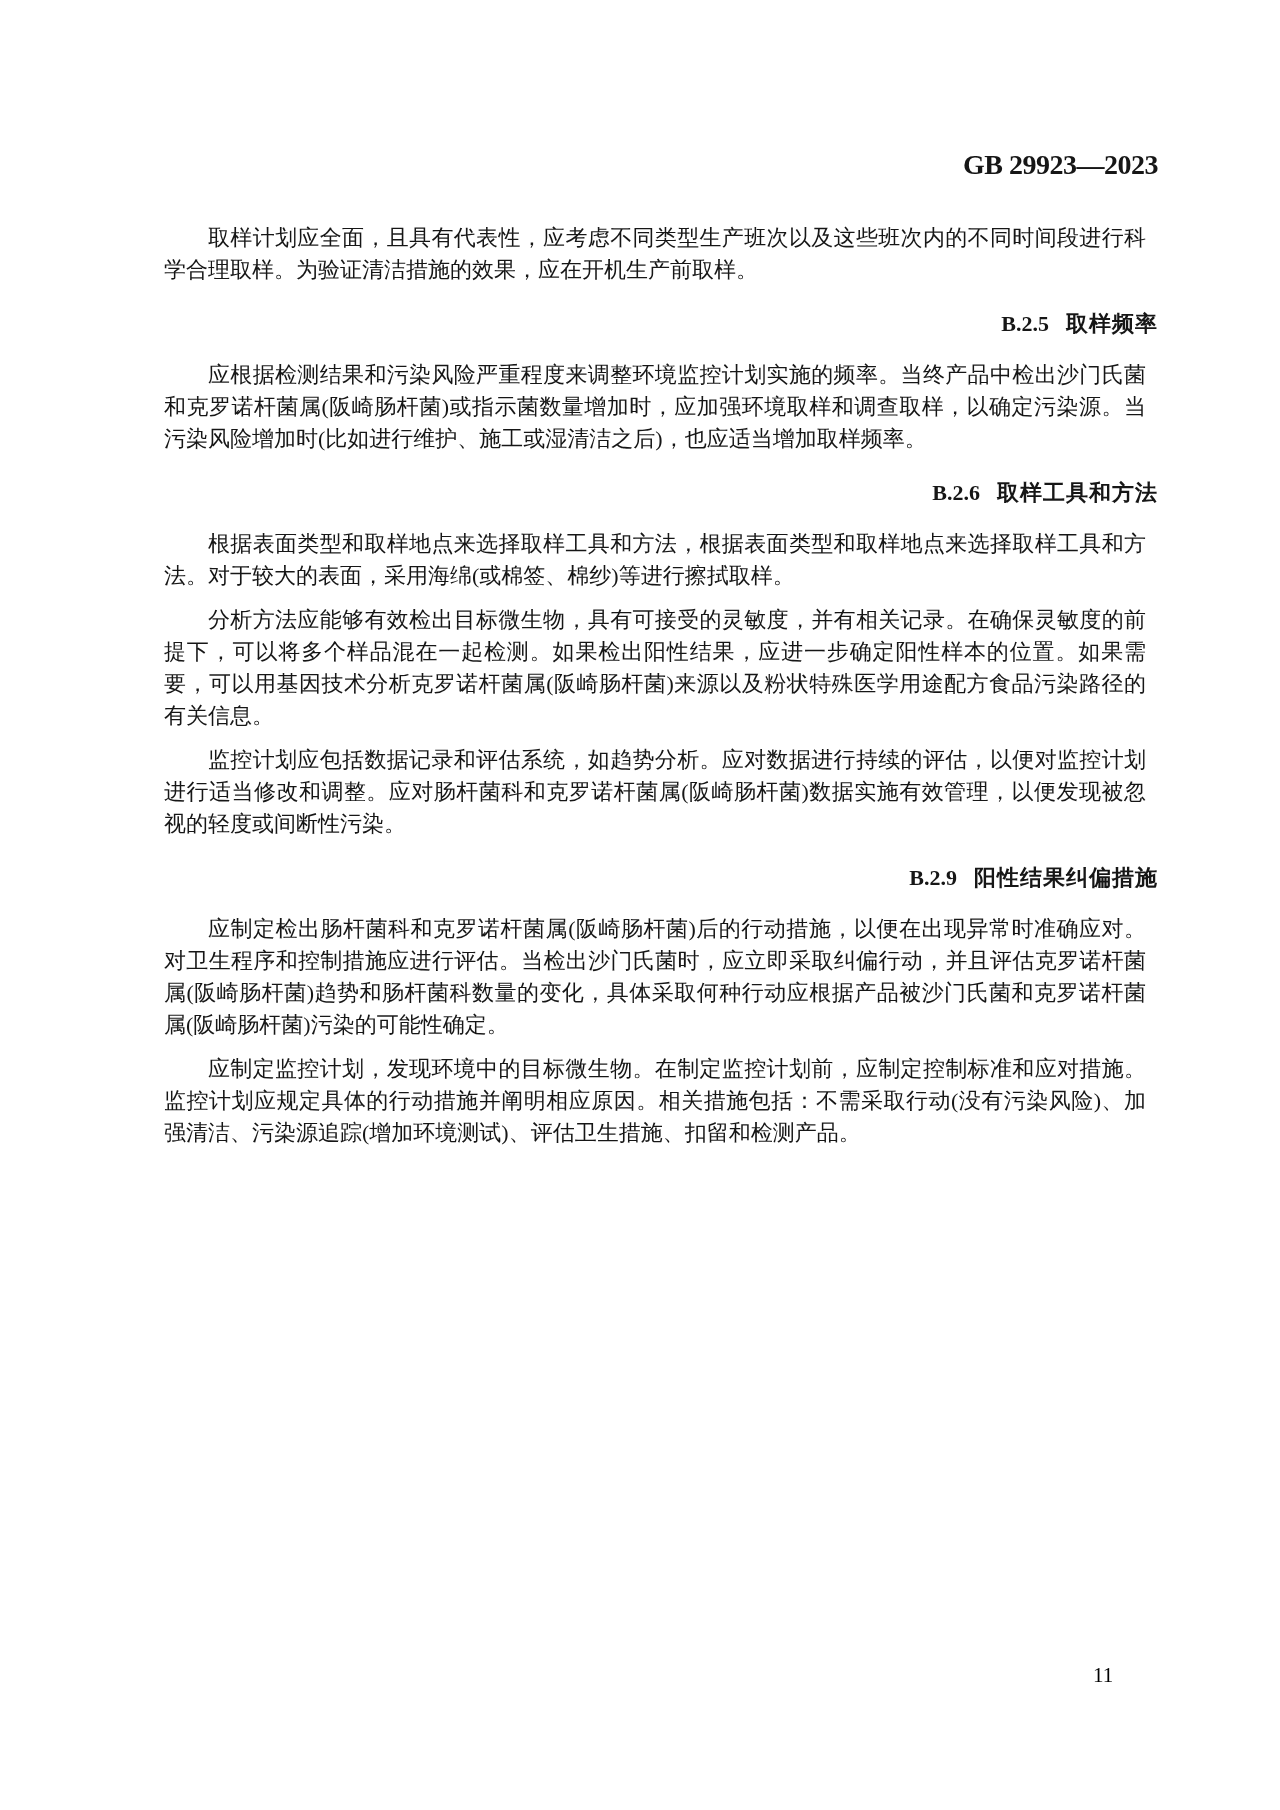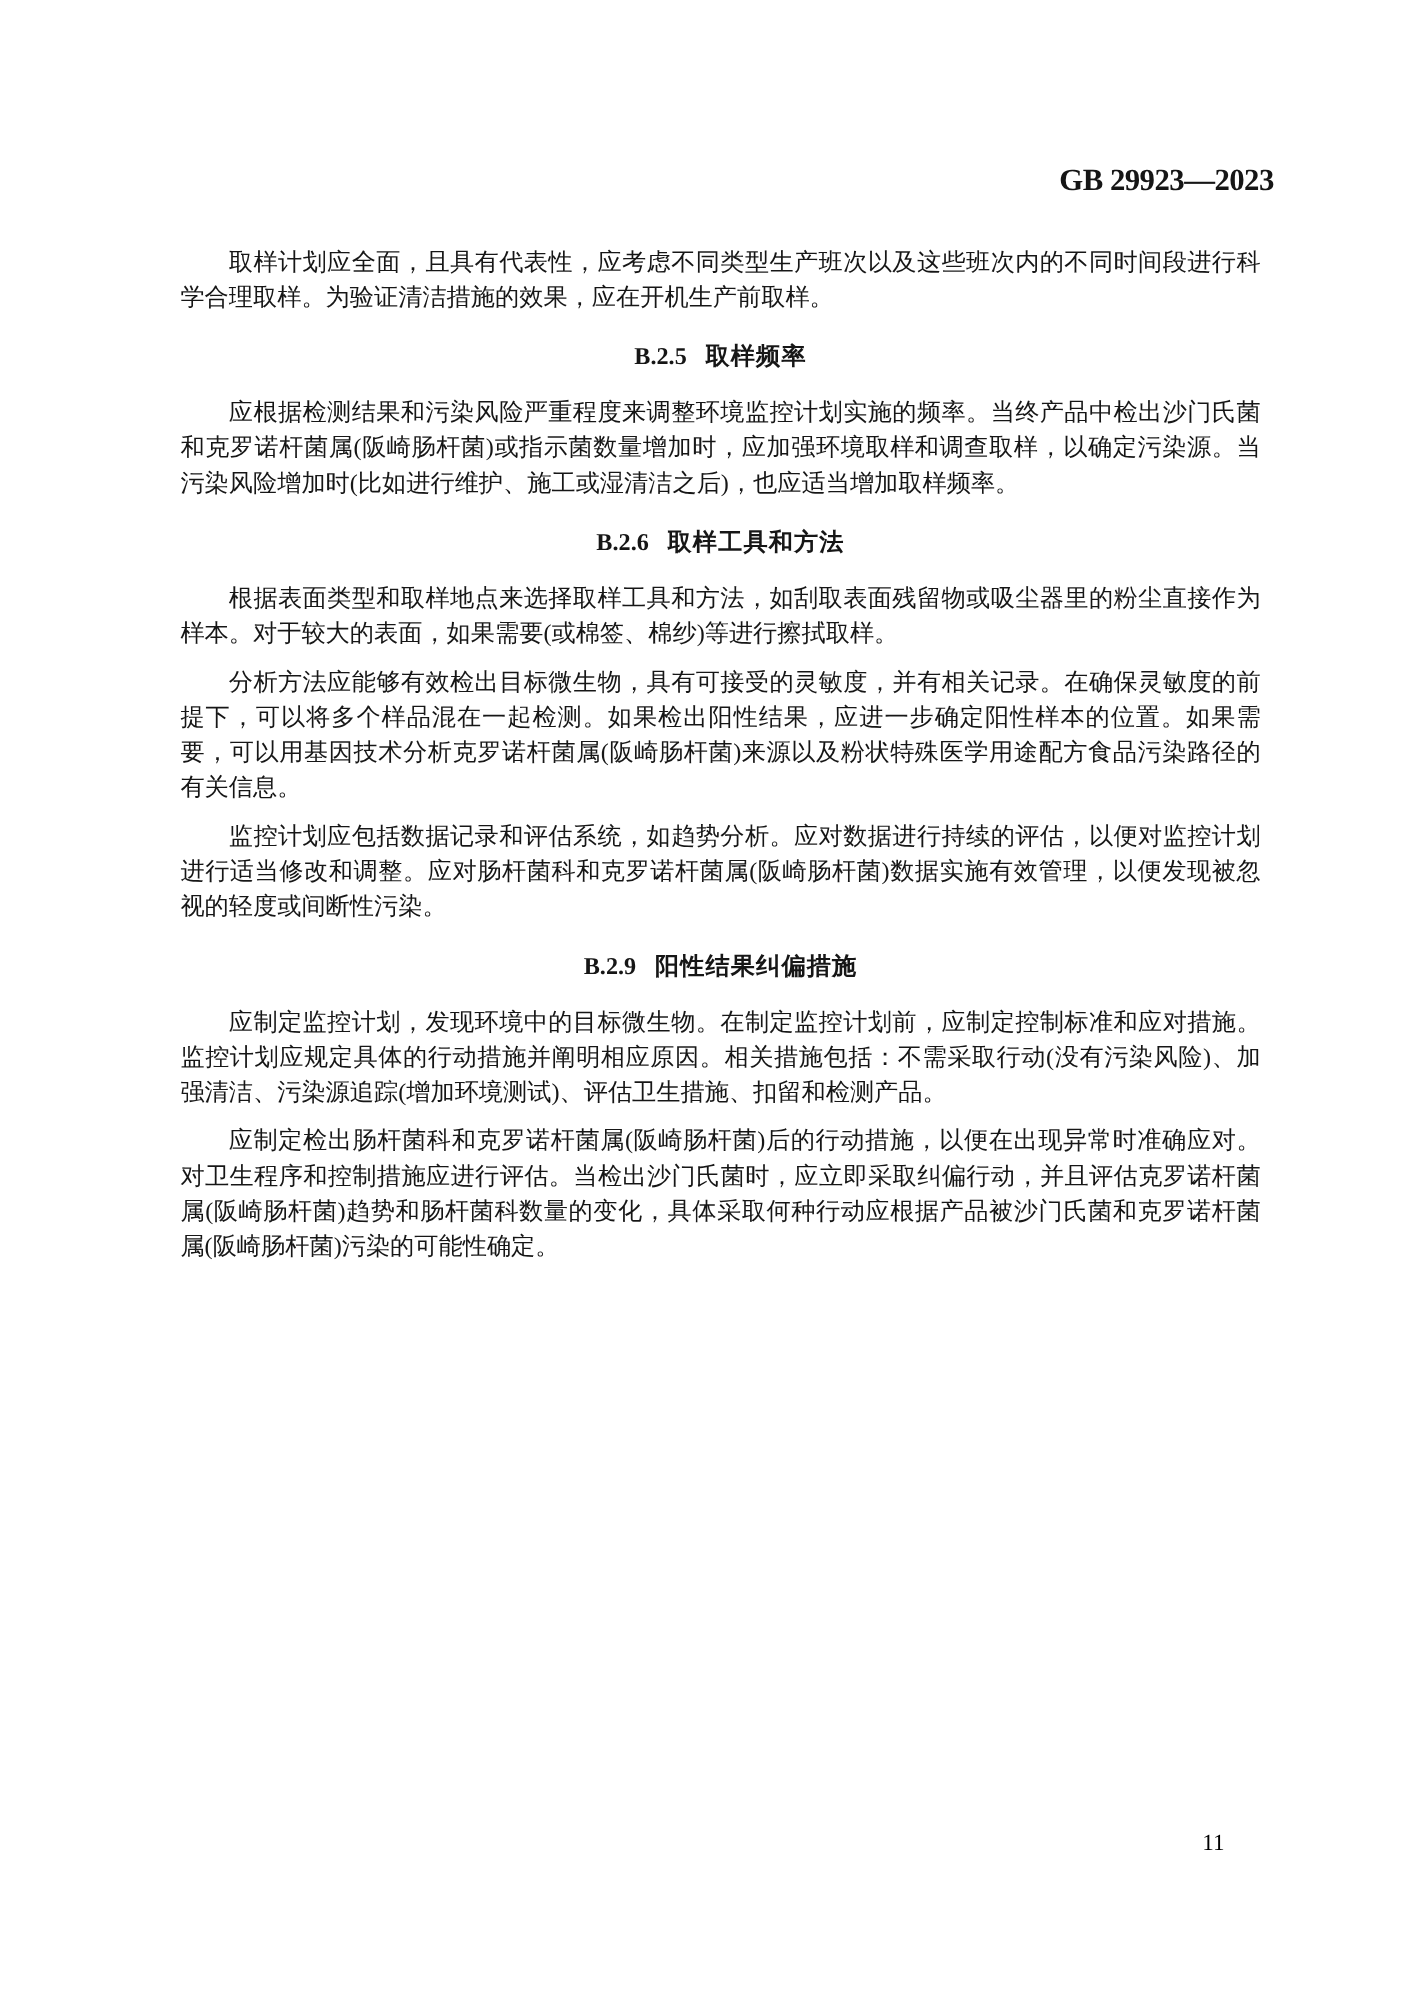--- a/index.html
+++ b/index.html
@@ -40,21 +40,21 @@
     line-height: 32px;
     text-align: justify;
     text-indent: 2em;
     font-family: "Liberation Serif", "DejaVu Serif", serif;
   }
   .section-heading {
     margin: 22px 0 19px 0;
     font-size: 22px;
     line-height: 32px;
     font-weight: bold;
-    text-align: center;
+    text-align: right;
   }
   .section-number {
     font-family: "Liberation Serif", "DejaVu Serif", serif;
     font-weight: bold;
     margin-right: 17px;
   }
   .section-title {
     font-family: "Liberation Sans", "DejaVu Sans", sans-serif;
     font-weight: bold;
     letter-spacing: 1px;
@@ -81,29 +81,29 @@
     <p class="body-para">取样计划应全面，且具有代表性，应考虑不同类型生产班次以及这些班次内的不同时间段进行科学合理取样。为验证清洁措施的效果，应在开机生产前取样。</p>
 
     <h2 class="section-heading">
       <span class="section-number">B.2.5</span><span class="section-title">取样频率</span>
     </h2>
     <p class="body-para">应根据检测结果和污染风险严重程度来调整环境监控计划实施的频率。当终产品中检出沙门氏菌和克罗诺杆菌属(阪崎肠杆菌)或指示菌数量增加时，应加强环境取样和调查取样，以确定污染源。当污染风险增加时(比如进行维护、施工或湿清洁之后)，也应适当增加取样频率。</p>
 
     <h2 class="section-heading">
       <span class="section-number">B.2.6</span><span class="section-title">取样工具和方法</span>
     </h2>
-    <p class="body-para">根据表面类型和取样地点来选择取样工具和方法，如刮取表面残留物或吸尘器里的粉尘直接作为样本。对于较大的表面，如果需要(或棉签、棉纱)等进行擦拭取样。</p>
+    <p class="body-para">根据表面类型和取样地点来选择取样工具和方法，根据表面类型和取样地点来选择取样工具和方法。对于较大的表面，采用海绵(或棉签、棉纱)等进行擦拭取样。</p>
 
     <p class="body-para">分析方法应能够有效检出目标微生物，具有可接受的灵敏度，并有相关记录。在确保灵敏度的前提下，可以将多个样品混在一起检测。如果检出阳性结果，应进一步确定阳性样本的位置。如果需要，可以用基因技术分析克罗诺杆菌属(阪崎肠杆菌)来源以及粉状特殊医学用途配方食品污染路径的有关信息。</p>
 
     <p class="body-para">监控计划应包括数据记录和评估系统，如趋势分析。应对数据进行持续的评估，以便对监控计划进行适当修改和调整。应对肠杆菌科和克罗诺杆菌属(阪崎肠杆菌)数据实施有效管理，以便发现被忽视的轻度或间断性污染。</p>
 
     <h2 class="section-heading">
       <span class="section-number">B.2.9</span><span class="section-title">阳性结果纠偏措施</span>
     </h2>
+    <p class="body-para">应制定检出肠杆菌科和克罗诺杆菌属(阪崎肠杆菌)后的行动措施，以便在出现异常时准确应对。对卫生程序和控制措施应进行评估。当检出沙门氏菌时，应立即采取纠偏行动，并且评估克罗诺杆菌属(阪崎肠杆菌)趋势和肠杆菌科数量的变化，具体采取何种行动应根据产品被沙门氏菌和克罗诺杆菌属(阪崎肠杆菌)污染的可能性确定。</p>
     <p class="body-para">应制定监控计划，发现环境中的目标微生物。在制定监控计划前，应制定控制标准和应对措施。监控计划应规定具体的行动措施并阐明相应原因。相关措施包括：不需采取行动(没有污染风险)、加强清洁、污染源追踪(增加环境测试)、评估卫生措施、扣留和检测产品。</p>
-    <p class="body-para">应制定检出肠杆菌科和克罗诺杆菌属(阪崎肠杆菌)后的行动措施，以便在出现异常时准确应对。对卫生程序和控制措施应进行评估。当检出沙门氏菌时，应立即采取纠偏行动，并且评估克罗诺杆菌属(阪崎肠杆菌)趋势和肠杆菌科数量的变化，具体采取何种行动应根据产品被沙门氏菌和克罗诺杆菌属(阪崎肠杆菌)污染的可能性确定。</p>
 
   </div>
 
   <div class="page-number">11</div>
 
 </div>
 
 </body></html>

